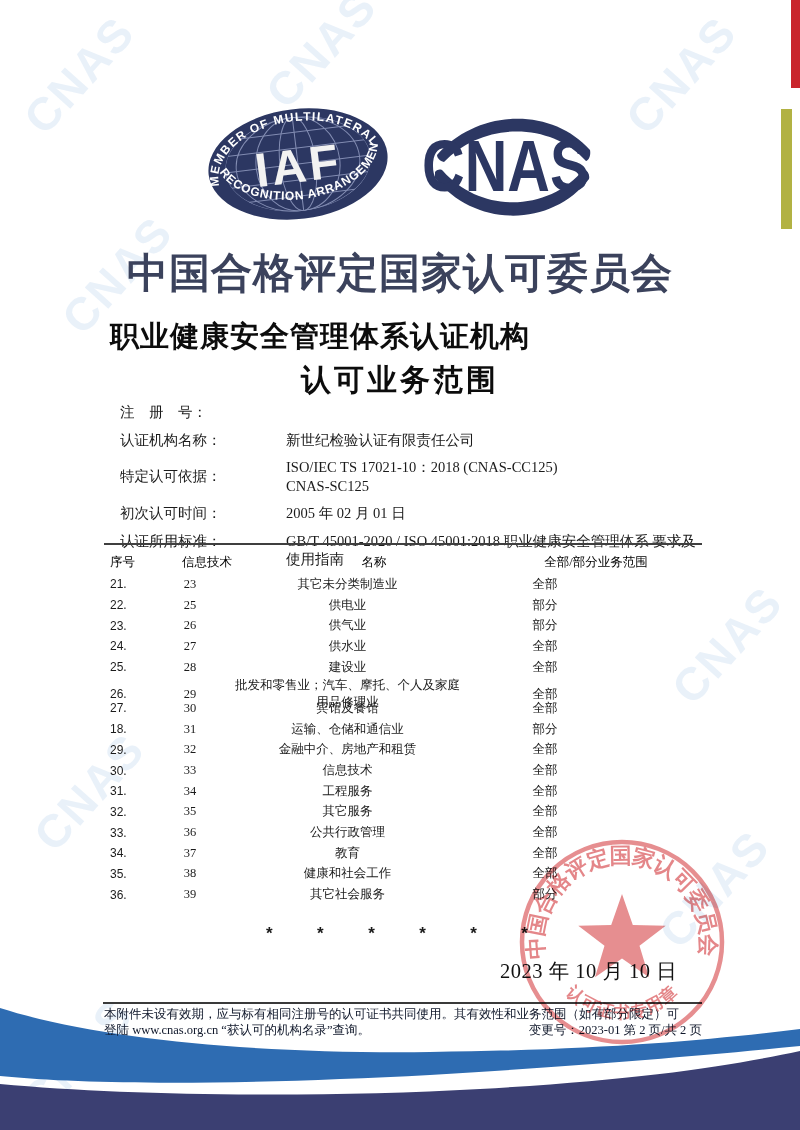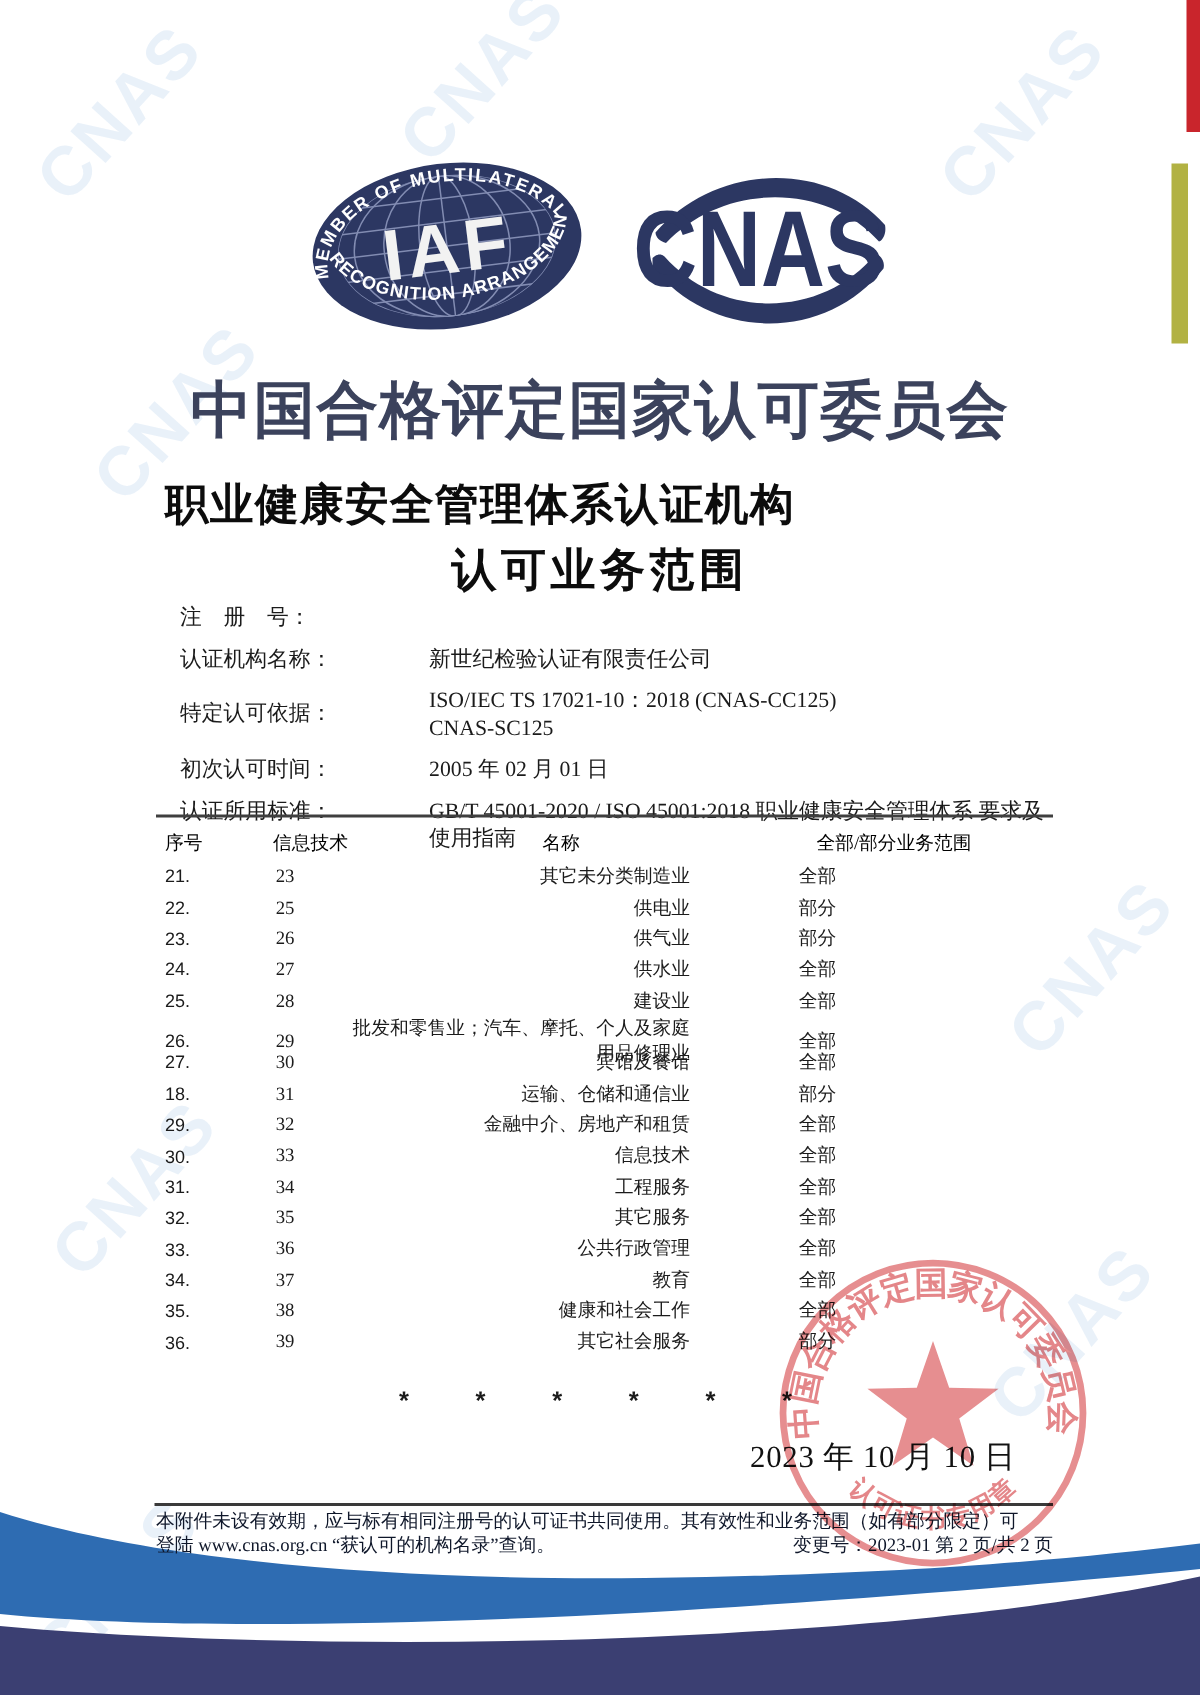--- a/index.html
+++ b/index.html
@@ -36,21 +36,21 @@
   
   .scope-table{position:absolute;left:110px;top:550px;width:590px;font-size:12.5px;}
   .thead,.trow{display:grid;grid-template-columns:50px 60px 240px 170px;align-items:center;}
   .thead{height:24px;color:#000000;gap:17px;}
   .trow{height:20.7px;}
   .h1{text-align:left;}
   .h2,.h4{text-align:center;}
   .h3{text-align:center;}
   .c1{text-align:left;font-family:"Liberation Sans","DejaVu Sans",sans-serif;font-size:12px;}
   .c2{text-align:center;}
-  .c3{text-align:right;padding-left:15px;}
+  .c3{text-align:center;padding-left:15px;}
   .c4{text-align:center;}
   
   .asterisks{position:absolute;left:266px;top:924px;width:262px;display:flex;
              justify-content:space-between;font-weight:bold;font-size:17px;
              font-family:"Liberation Sans","DejaVu Sans",sans-serif;}
   
   .date{position:absolute;left:500px;top:957px;font-size:20.5px;letter-spacing:0.5px;color:#111;z-index:2;}
   
   .seal{position:absolute;left:508px;top:820px;z-index:3;mix-blend-mode:multiply;opacity:0.85;}
   

